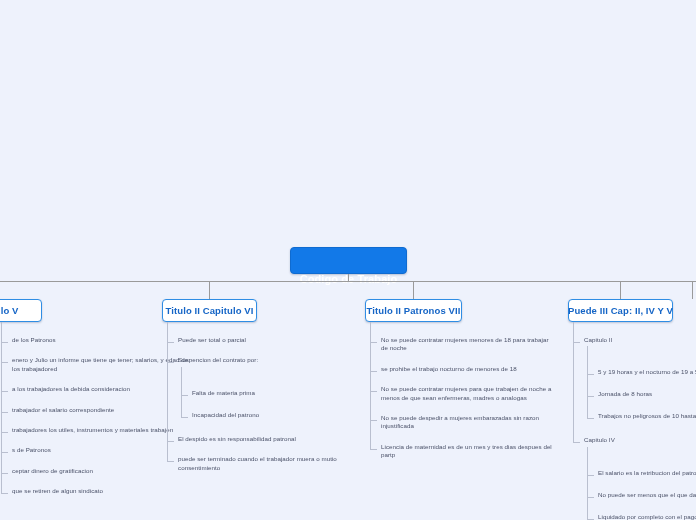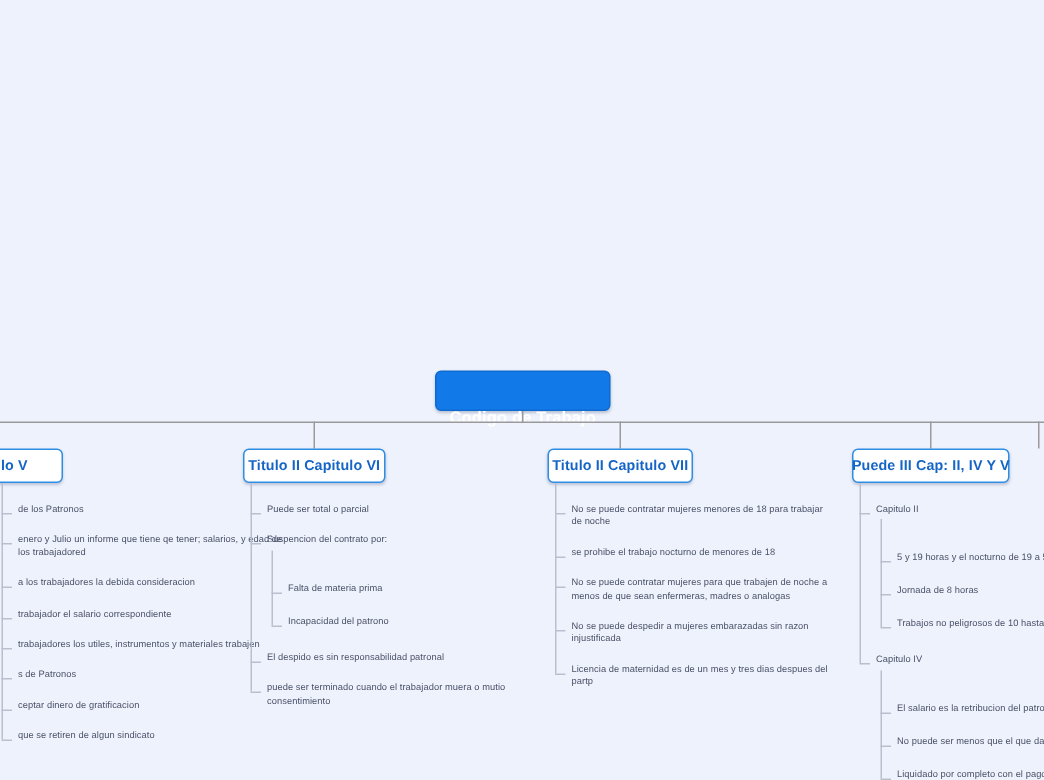--- a/index.html
+++ b/index.html
@@ -180,21 +180,21 @@
   <div class="drop" id="drop-3"></div>
   <div class="drop" id="drop-4"></div>
 
   <div class="branch-node" id="branch-0">
     <span class="branch-label">apitulo V</span>
   </div>
   <div class="branch-node" id="branch-1">
     <span class="branch-label">Titulo II Capitulo VI</span>
   </div>
   <div class="branch-node" id="branch-2">
-    <span class="branch-label">Titulo II Capitulo VII</span>
+    <span class="branch-label">Titulo II Patronos VII</span>
   </div>
   <div class="branch-node" id="branch-3">
     <span class="branch-label">Puede III Cap: II, IV Y V</span>
   </div>
 
   <div class="column" id="column-0">
       <div class="spine" style="height: 171.2px;"></div>
       <div class="leaf level1" style="top: 14px; width: 196px;">
         <div class="elbow" style="left: 0px;"></div>
         <span class="leaf-text">de los Patronos</span>

